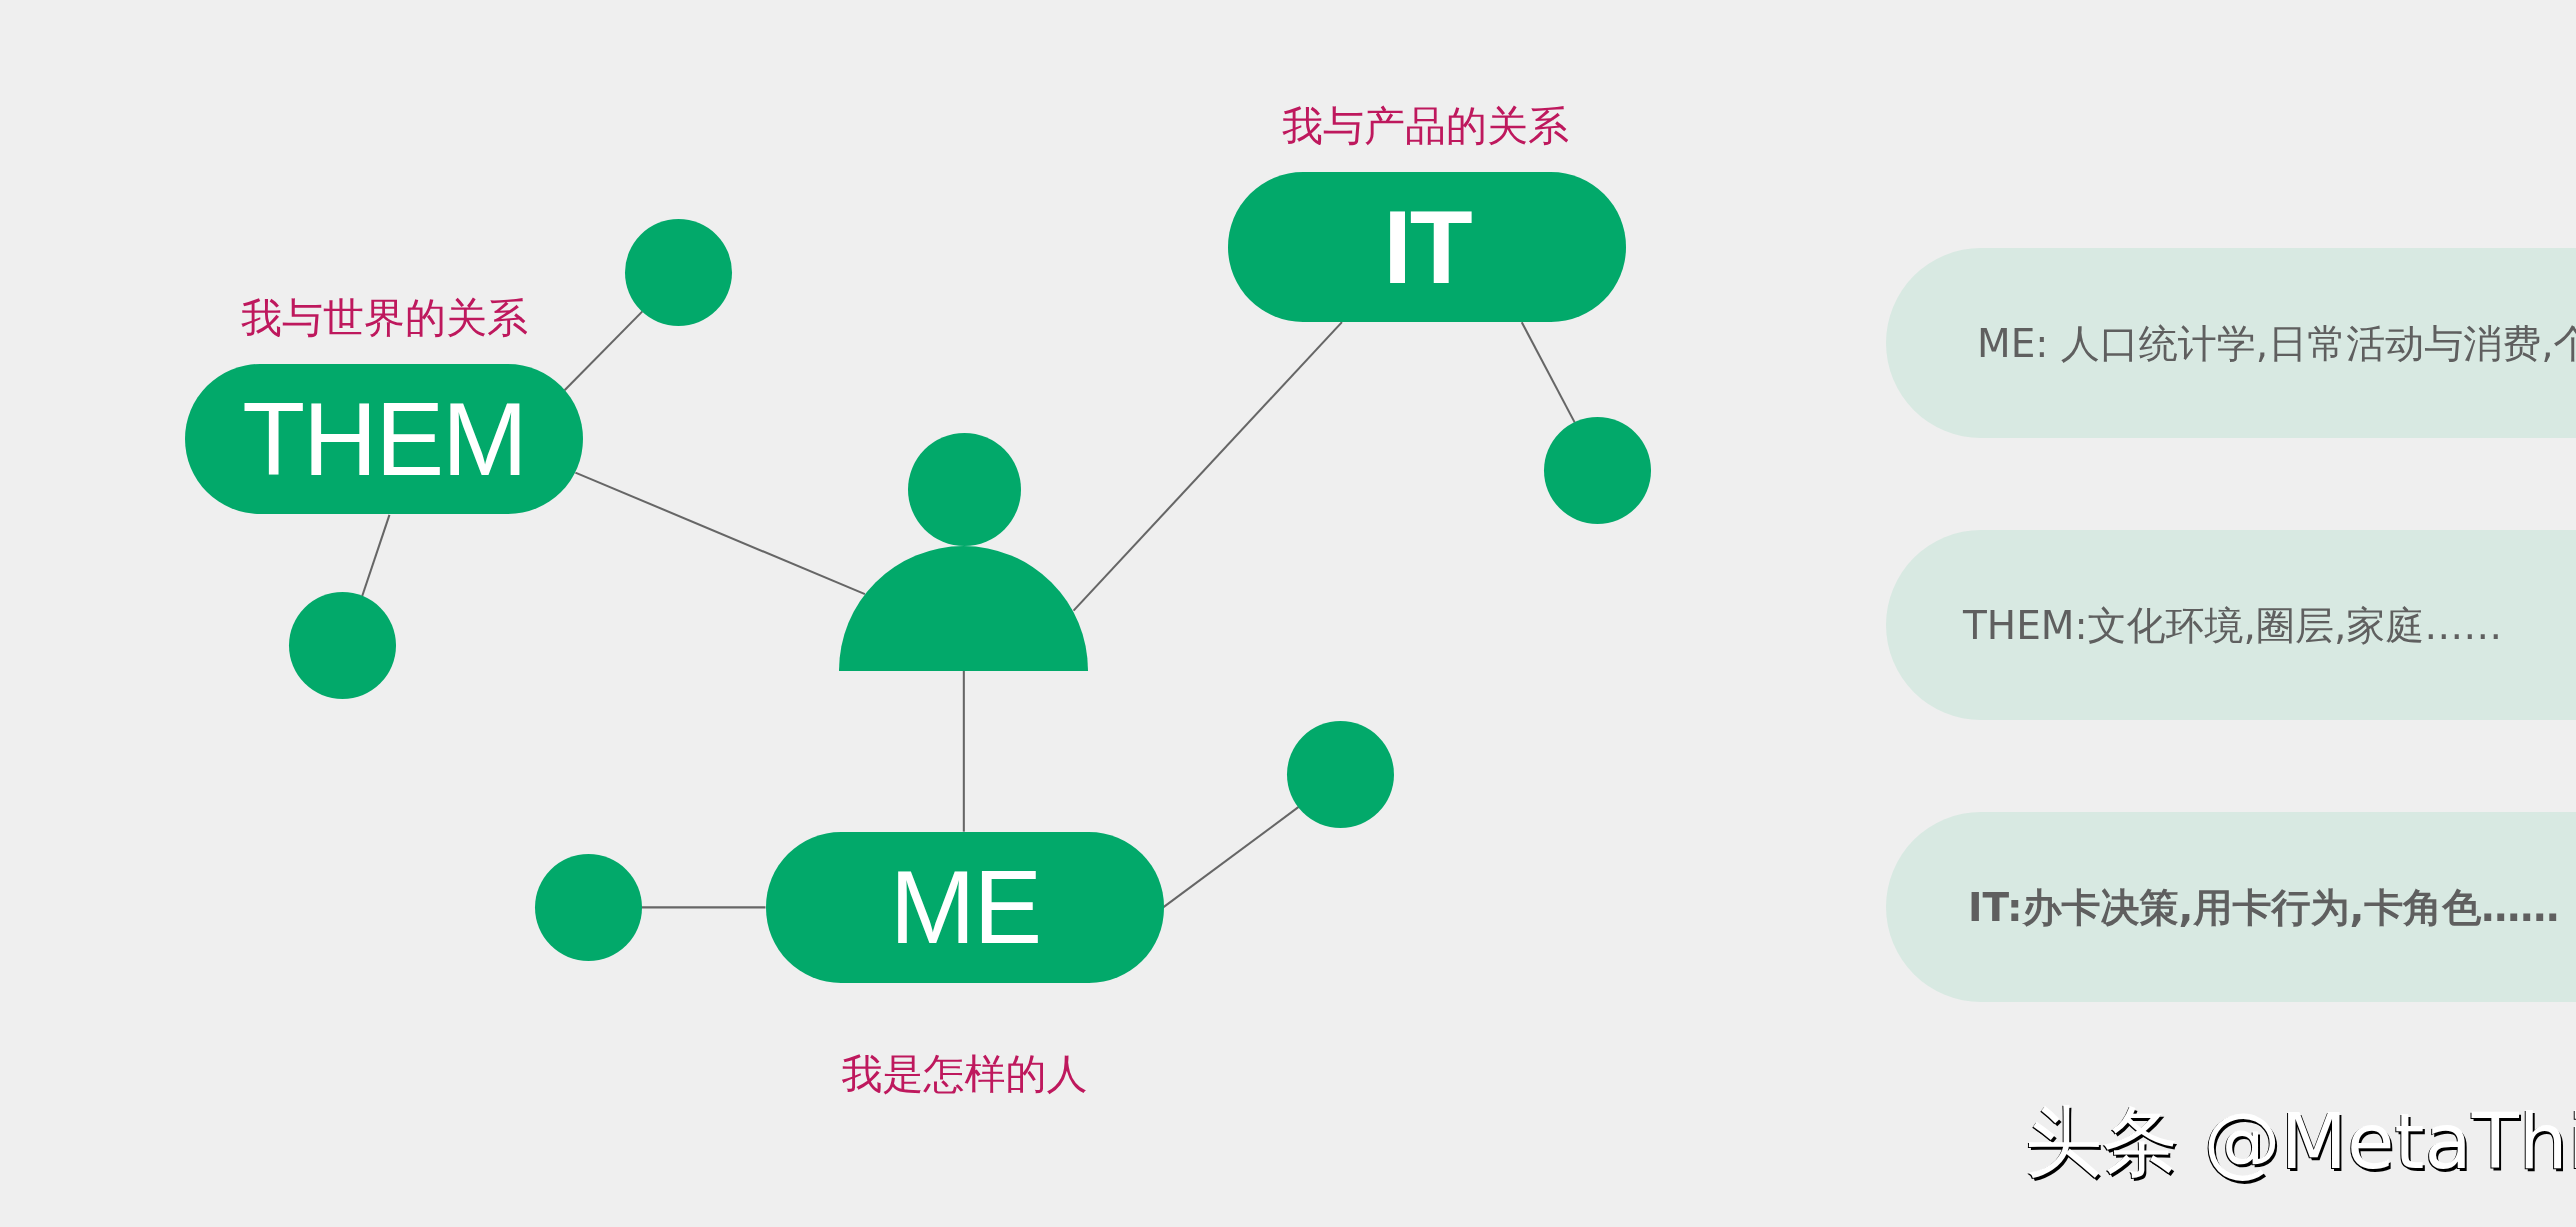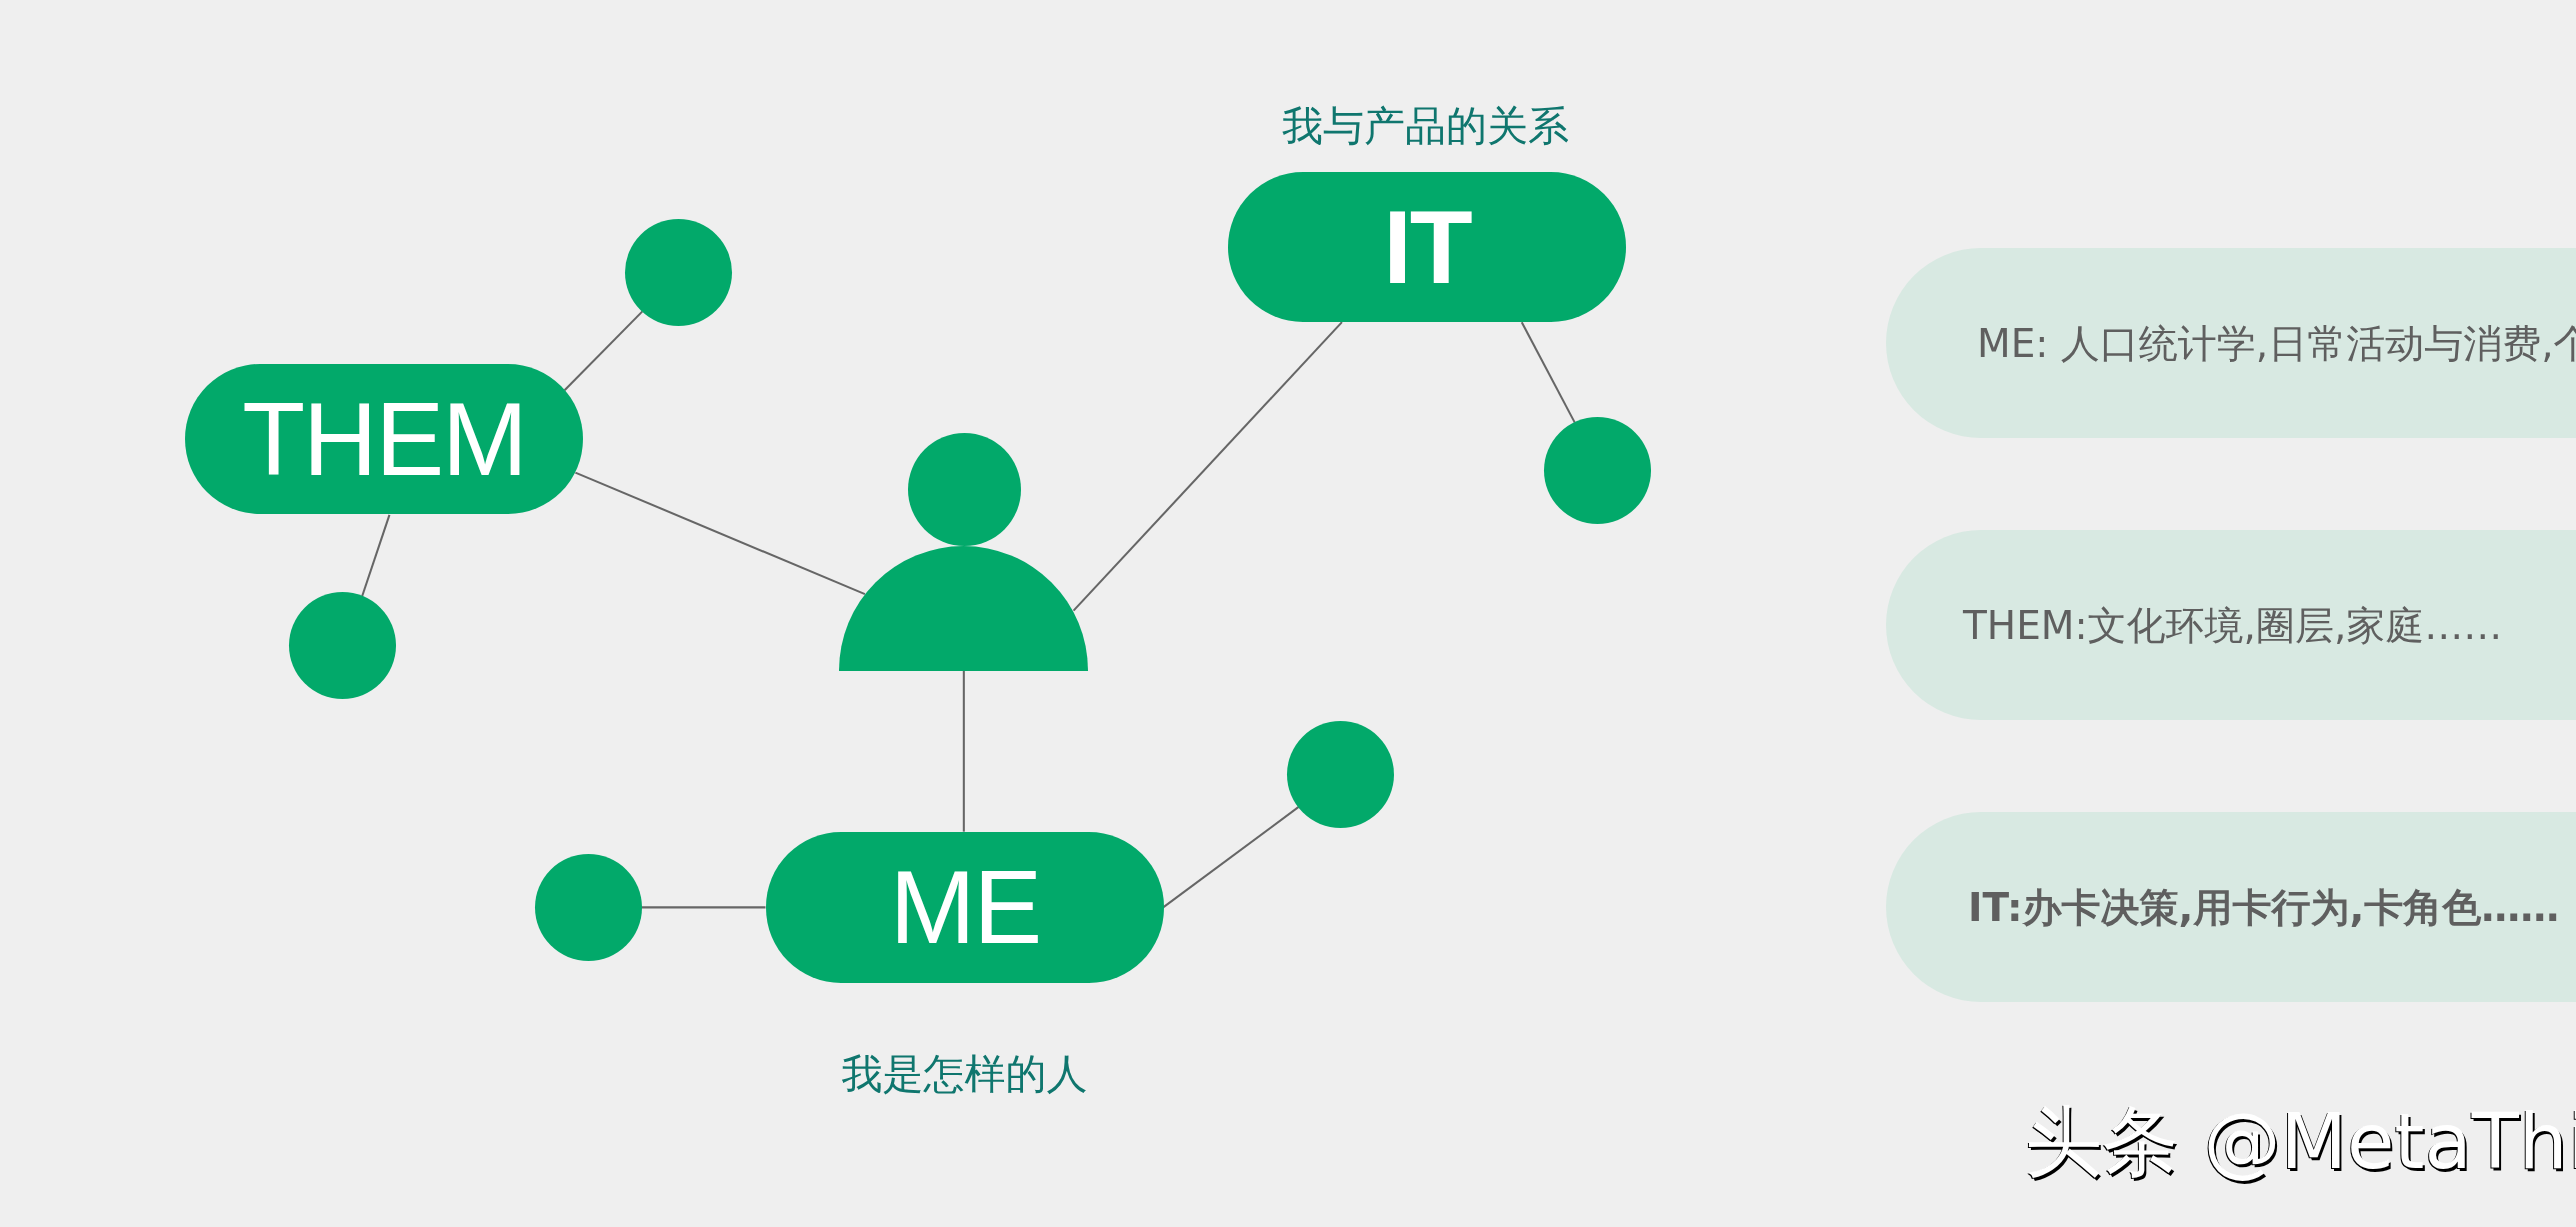--- a/index.html
+++ b/index.html
@@ -9,21 +9,21 @@
   .node-pill {
     position: absolute; background: #02a96a; border-radius: 75px;
     display: flex; align-items: center; justify-content: center;
     color: #ffffff; font-family: "Liberation Sans", sans-serif;
     font-size: 103px; line-height: 1; letter-spacing: -2.1px;
   }
   .dot { position: absolute; width: 107px; height: 107px; border-radius: 50%; background: #02a96a; }
   .head { position: absolute; left: 908px; top: 433px; width: 113px; height: 113px; border-radius: 50%; background: #02a96a; }
   .body { position: absolute; left: 839px; top: 546px; width: 249px; height: 125px; background: #02a96a; border-radius: 125px 125px 0 0 / 125px 125px 0 0; }
   .cap-label {
-    position: absolute; color: #0f766e; font-family: "DejaVu Sans", sans-serif;
+    position: absolute; color: #be185d; font-family: "DejaVu Sans", sans-serif;
     font-size: 41px; line-height: 1; white-space: nowrap; text-align: center;
   }
   .desc-pill {
     position: absolute; background: #d8e9e2; border-radius: 95px;
     display: flex; align-items: center; color: #5f5f5f;
     font-family: "DejaVu Sans", sans-serif; font-size: 39px; line-height: 1; white-space: nowrap;
   }
   .watermark {
     position: absolute; left: 2025px; top: 1103px; color: #ffffff;
     font-family: "DejaVu Sans", sans-serif; font-size: 77px; line-height: 1; white-space: nowrap;
@@ -49,20 +49,21 @@
       <line x1="1245" y1="1761" x2="1486" y2="1761"></line>
       <line x1="2258" y1="1761" x2="2521" y2="1566"></line>
     </g>
   </svg>
 
   <div>
     <div class="head"></div>
     <div class="body"></div>
   </div>
 
+  <div class="cap-label" style="left:226px; top:298px; width:317px;">我与世界的关系</div>
   <div class="node-pill" style="left:185px; top:364px; width:398px; height:150px;text-align:right;">
     <span>THEM</span>
   </div>
   <div class="dot" style="left:625px; top:219px;"></div>
   <div class="dot" style="left:289px; top:592px;"></div>
 
   <div class="cap-label" style="left:1268px; top:106px; width:315px;">我与产品的关系</div>
   <div class="node-pill" style="left:1228px; top:172px; width:398px; height:150px;font-weight:bold;">
     <span>IT</span>
   </div>

